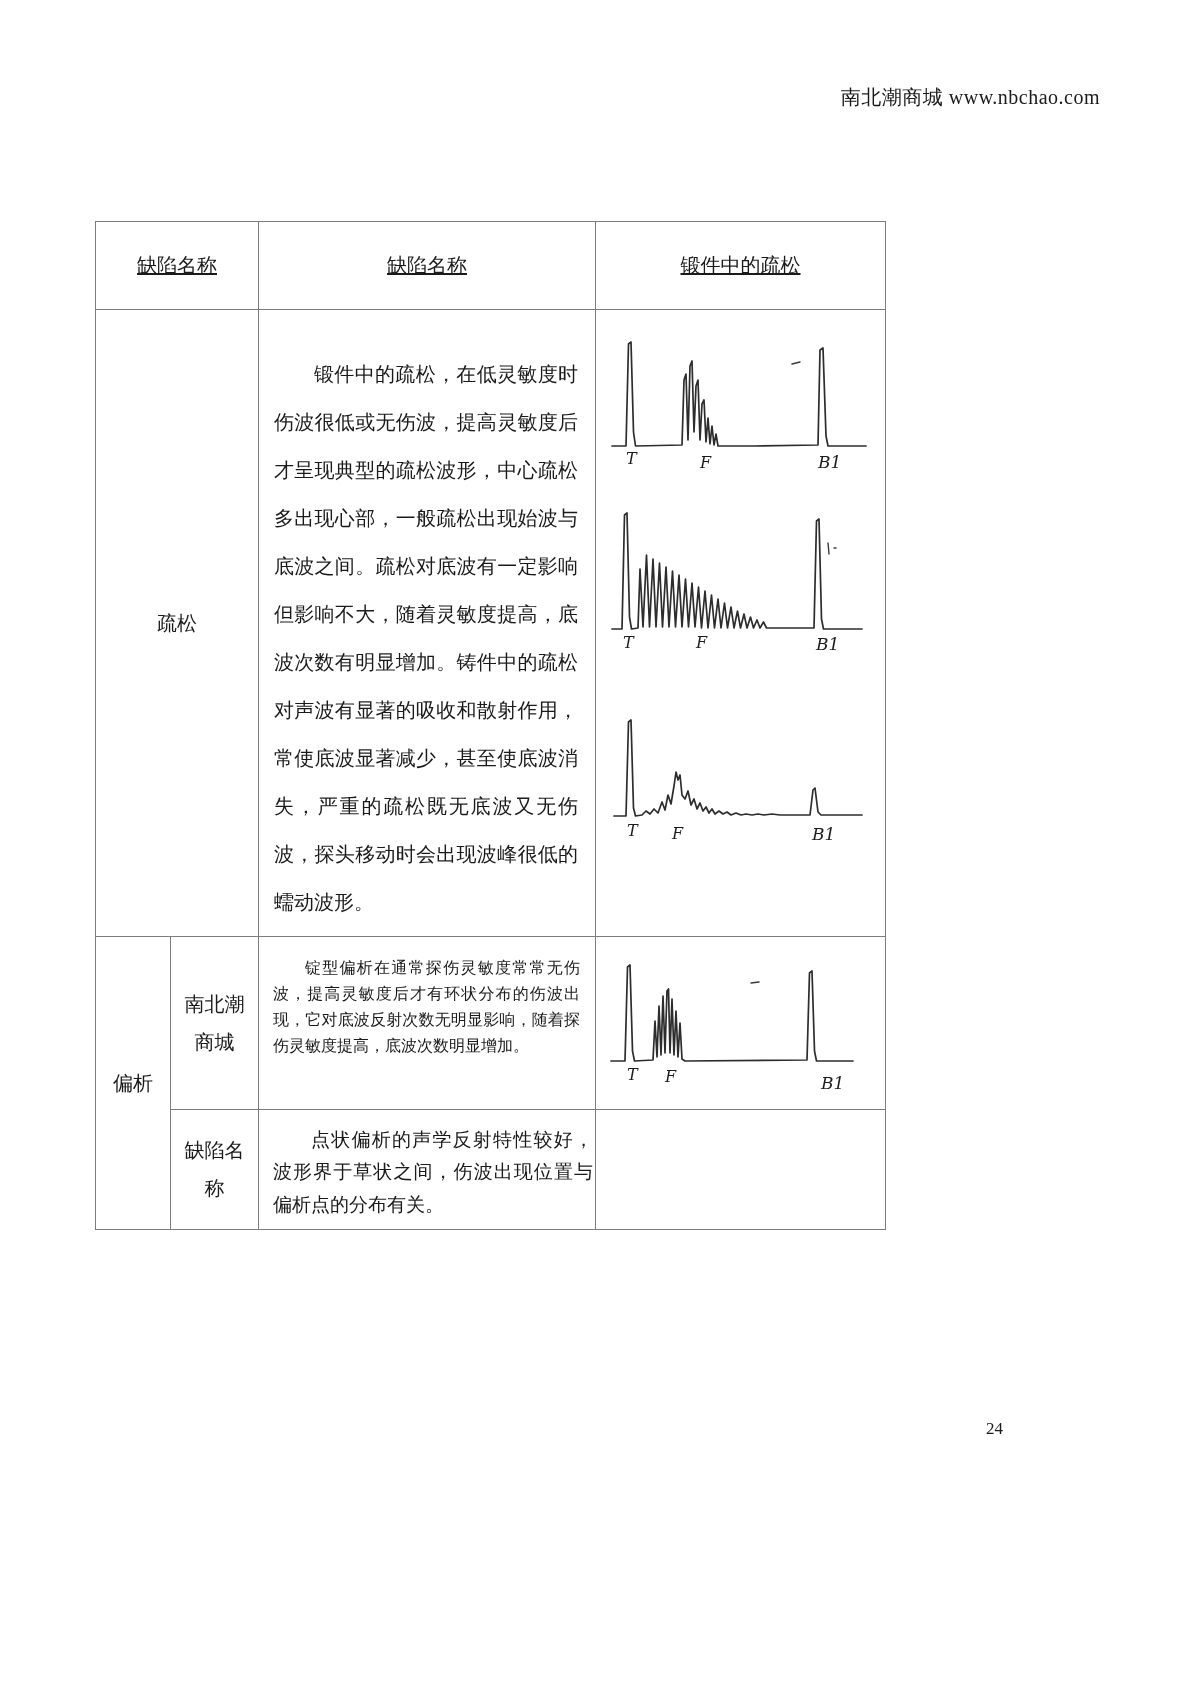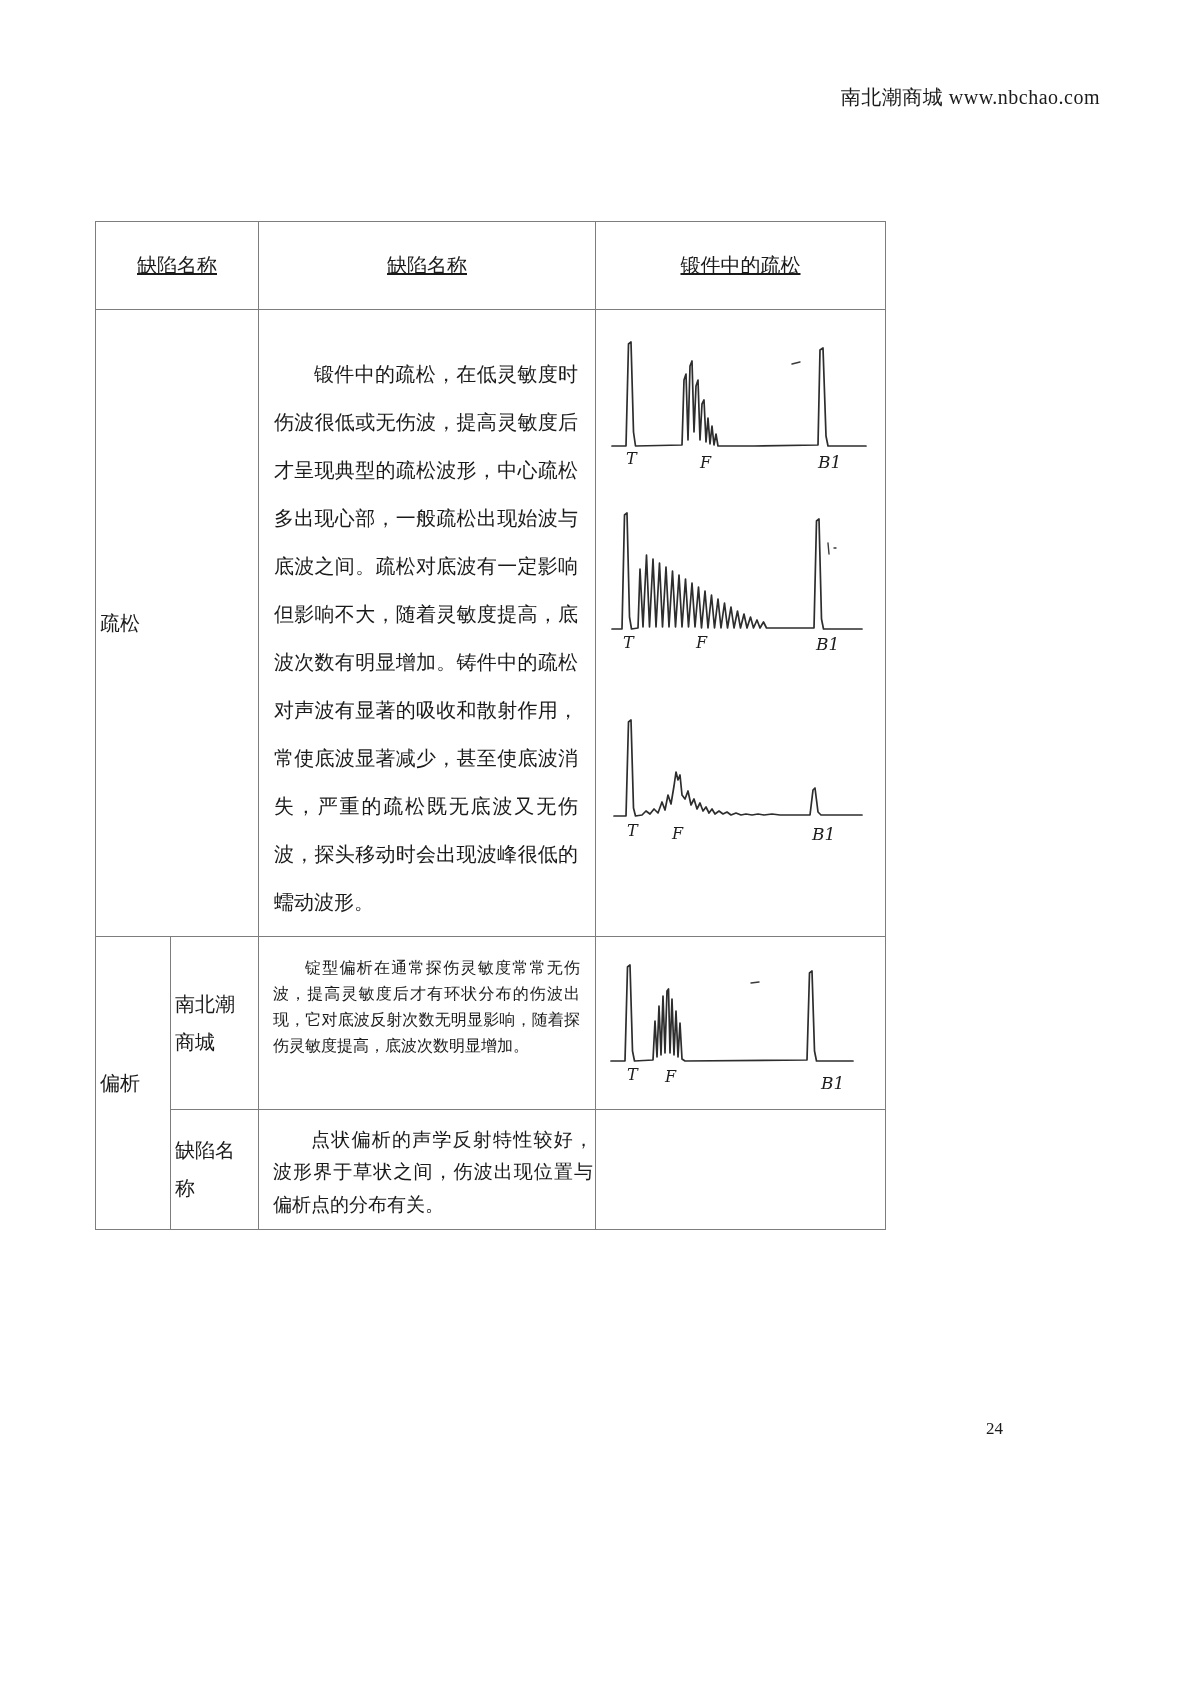--- a/index.html
+++ b/index.html
@@ -17,21 +17,21 @@
     position:absolute; left:95px; top:221px; width:790px;
     border-collapse:collapse; table-layout:fixed;
   }
   .main-table td { border:1px solid #7d7d7d; }
   .head-cell {
     height:88px; text-align:center; vertical-align:middle;
     font-size:20px;
     text-decoration:underline;
   }
   .name-cell {
-    text-align:left; vertical-align:middle; font-size:20px; line-height:1.9;
+    text-align:center; vertical-align:middle; font-size:20px; line-height:1.9;
     padding:4px;
   }
   .desc-cell {
     text-align:justify; vertical-align:top; text-indent:2em;
   }
   .desc-loose {
     height:573px; font-size:20px; line-height:2.4;
     padding:40px 17px 10px 15px;
   }
   .desc-ingot {

